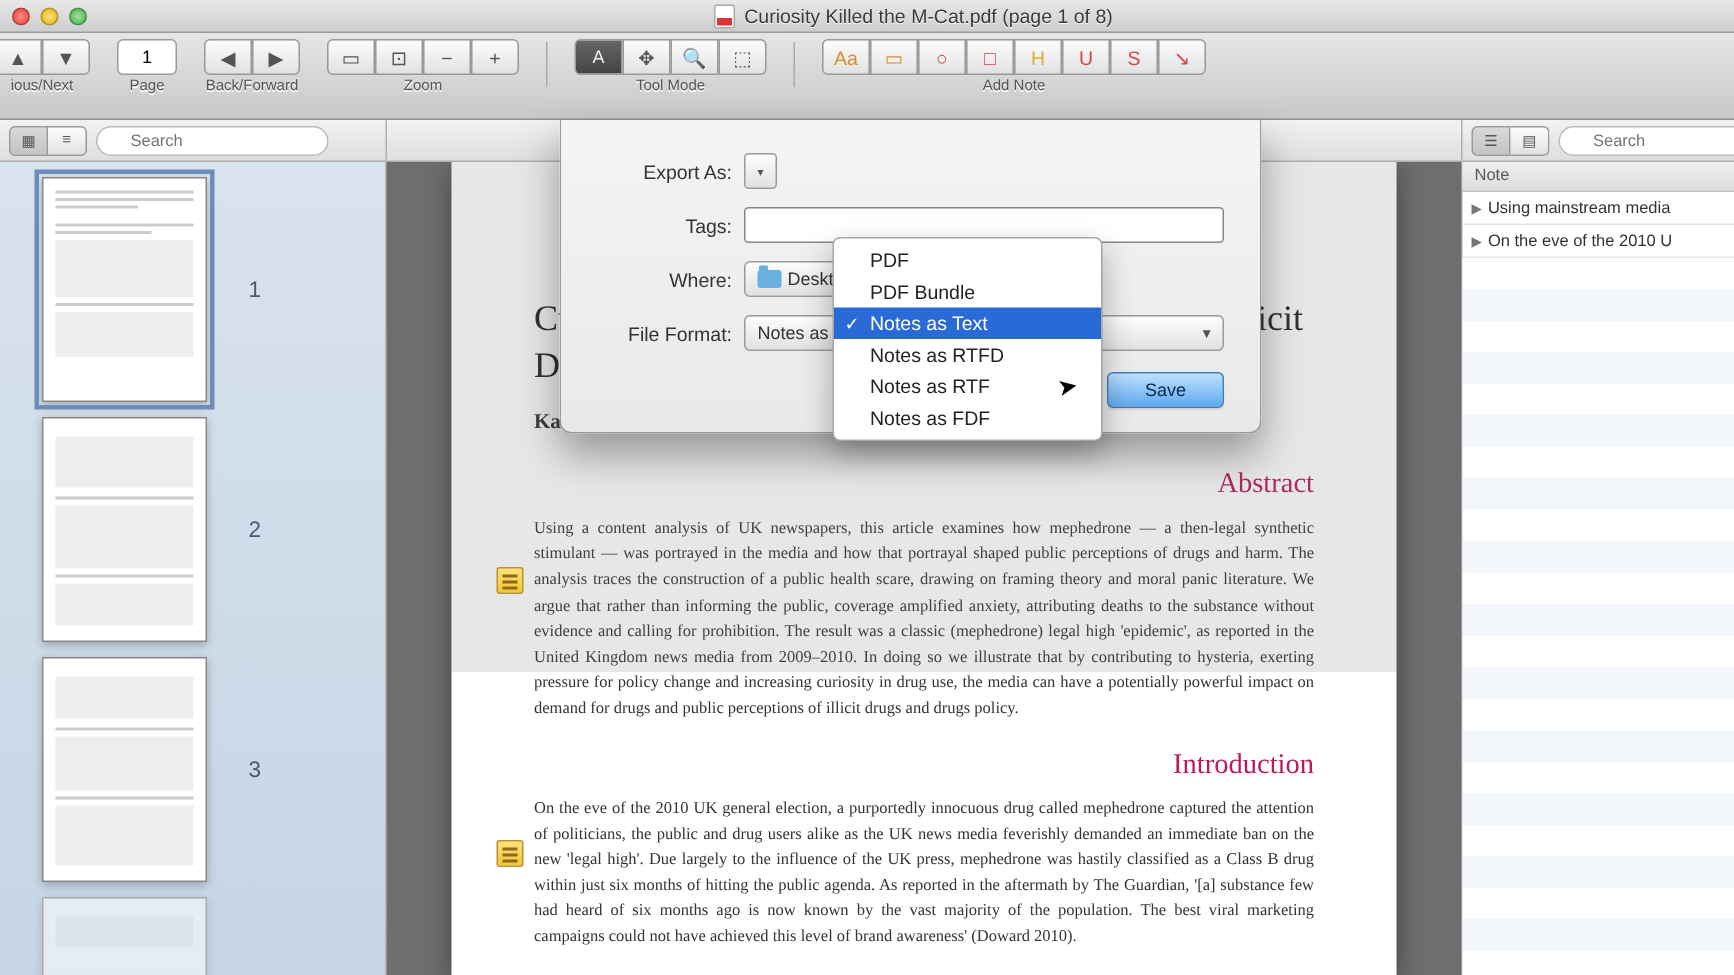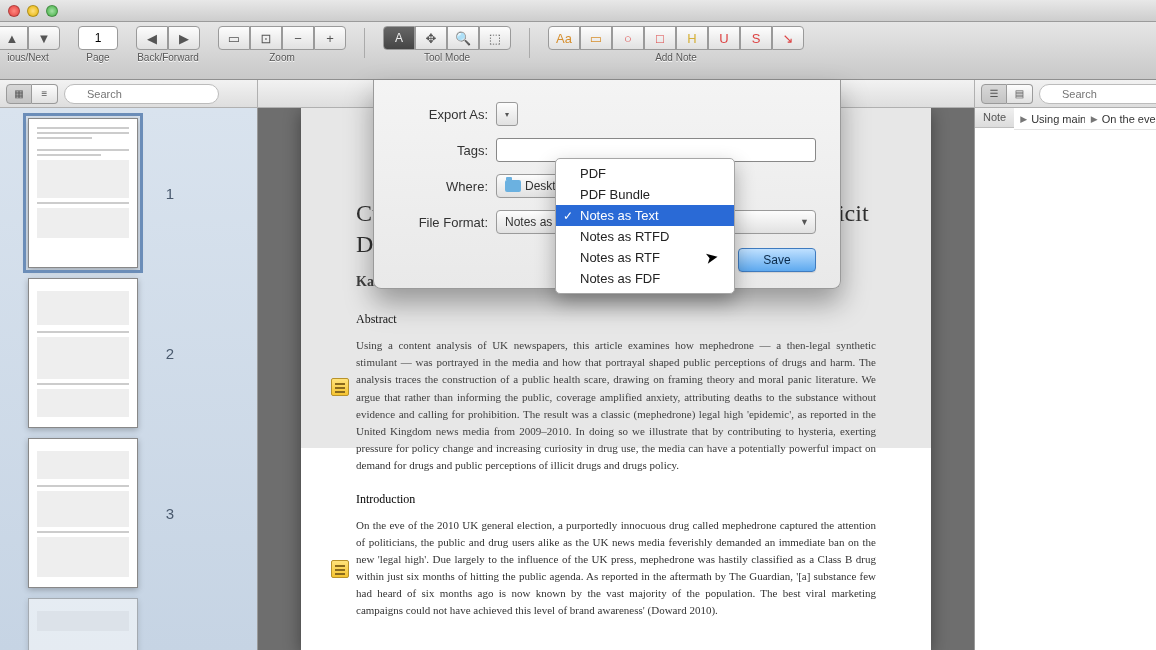--- a/index.html
+++ b/index.html
@@ -48,27 +48,27 @@
   .thumb{width:110px; height:150px; background:#fff; border:1px solid #888; box-shadow:0 2px 6px rgba(0,0,0,.25); padding:8px;}
   .thumb.selected{outline:3px solid #6b8db8; outline-offset:2px;}
   .thumb .tline{height:2px; background:#ccc; margin-bottom:3px;}
   .thumb .tblock{height:38px; background:#eee; margin:4px 0;}
   .pagenum-cell{width:24px; text-align:right; color:#4a5a6e; font-size:15px;}
 
   .content{flex:1; background:#6e6e6e; display:flex; justify-content:center; overflow:hidden; position:relative;}
   .page{width:630px; margin-top:0; background:#fff; box-shadow:0 4px 16px rgba(0,0,0,.4); padding: 90px 55px 40px 55px; position:relative;}
   .page h1{font-family: Georgia, serif; font-size:24px; font-weight:normal; color:#222; line-height:1.3; margin-bottom:14px;}
   .authors{font-family: Georgia, serif; font-weight:bold; font-size:14px; color:#333; margin-bottom:22px;}
-  .sec-h{font-family: Georgia, serif; font-size:12px; color:#000000; margin:18px 0 10px 0;}
+  .sec-h{font-family: Georgia, serif; font-size:19px; color:#be185d; margin:18px 0 10px 0;text-align:right;}
   .para{font-family: Georgia, serif; font-size:11px; line-height:1.55; color:#333; text-align:justify; margin-bottom:10px;}
   .note-ico{position:absolute; left:30px; width:18px; height:18px; background:linear-gradient(#ffe27a,#f5c431); border:1px solid #b8922a; border-radius:2px;}
   .note-ico::after{content:""; position:absolute; left:3px; right:3px; top:4px; height:2px; background:#8a6a1d; box-shadow:0 4px 0 #8a6a1d, 0 8px 0 #8a6a1d;}
   .shade{position:absolute; left:0; right:0; top:0; height:340px; background:rgba(120,120,120,.18);}
 
-  .sidebar-right{width:182px; background:#fff; border-left:1px solid #9a9a9a; display:flex; flex-direction:row;}
+  .sidebar-right{width:182px; background:#fff; border-left:1px solid #9a9a9a; display:flex; flex-direction:column;}
   .notes-head{height:20px; background:linear-gradient(#f0f0f0,#dcdcdc); border-bottom:1px solid #bebebe; font-size:11px; color:#555; padding:3px 8px;}
   .note-item{height:22px; border-bottom:1px solid #e4e4e4; font-size:11px; color:#333; padding:4px 6px; white-space:nowrap; overflow:hidden; display:flex; align-items:center; gap:4px;}
   .tri{font-size:9px; color:#777;}
   .empty-stripe{flex:1; background:repeating-linear-gradient(#fff,#fff 21px,#f3f6fb 21px,#f3f6fb 42px);}
 
   
   .sheet{position:absolute; top:80px; left:373px; width:468px; background:linear-gradient(#f4f4f4,#e9e9e9); border:1px solid #9a9a9a; border-top:none; border-radius:0 0 8px 8px; box-shadow:0 14px 28px rgba(0,0,0,.35); padding:22px 24px 16px 24px;}
   .srow{display:flex; align-items:center; margin-bottom:12px; gap:8px;}
   .srow label{width:90px; text-align:right; font-size:13px; color:#333;}
   .textin{flex:1; height:24px; border:1px solid #888; border-radius:3px; padding:0 6px; font-size:13px;}
@@ -91,20 +91,24 @@
 </style>
 </head>
 <body>
 
 <div class="titlebar">
   <div class="traffic">
     <div class="tl red"></div>
     <div class="tl yellow"></div>
     <div class="tl green"></div>
   </div>
+  <div class="title-center">
+    <span class="pdf-mini"></span>
+    <span>Curiosity Killed the M-Cat.pdf (page 1 of 8)</span>
+  </div>
 </div>
 
 <div class="toolbar">
   <div class="tgroup" style="margin-left:-4px">
     <div class="btns">
       <div class="seg-btn">
           <span class="icon">▲</span>
         </div>
       <div class="seg-btn">
           <span class="icon">▼</span>

